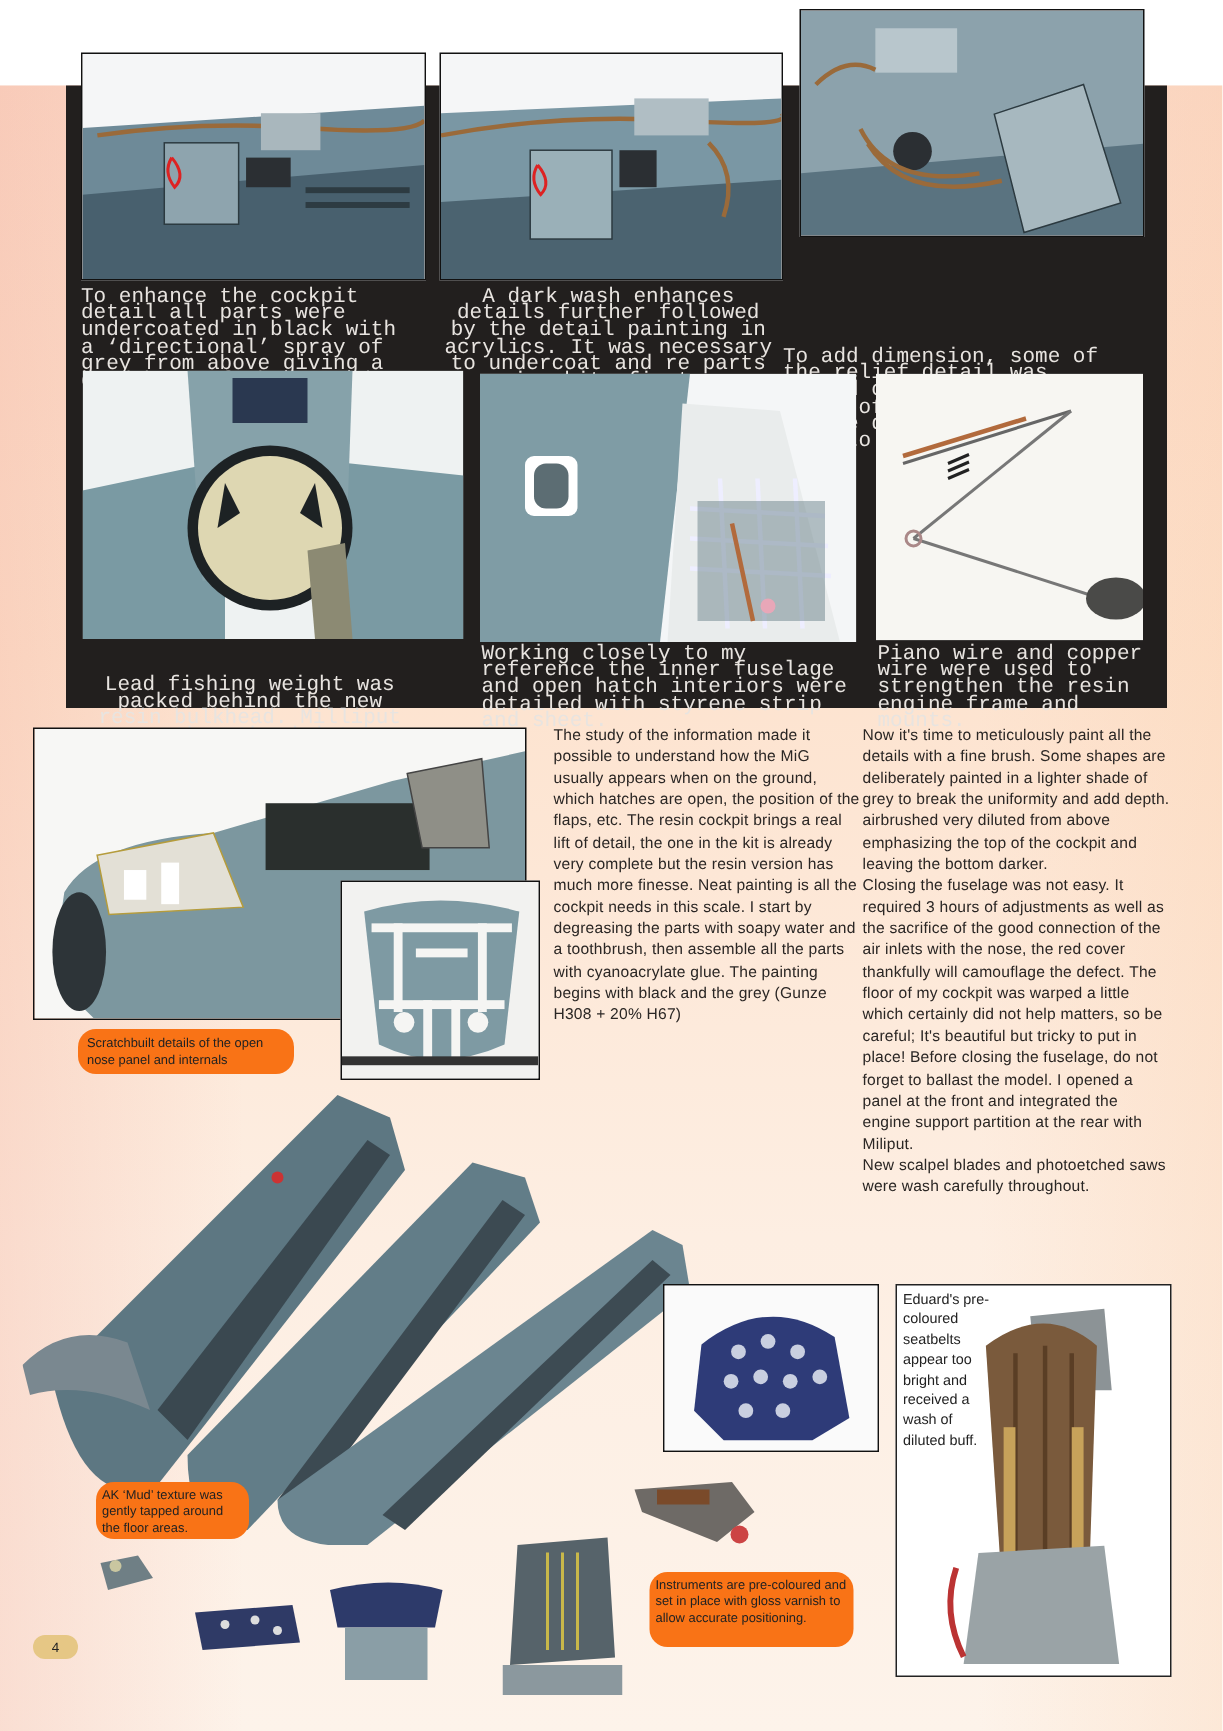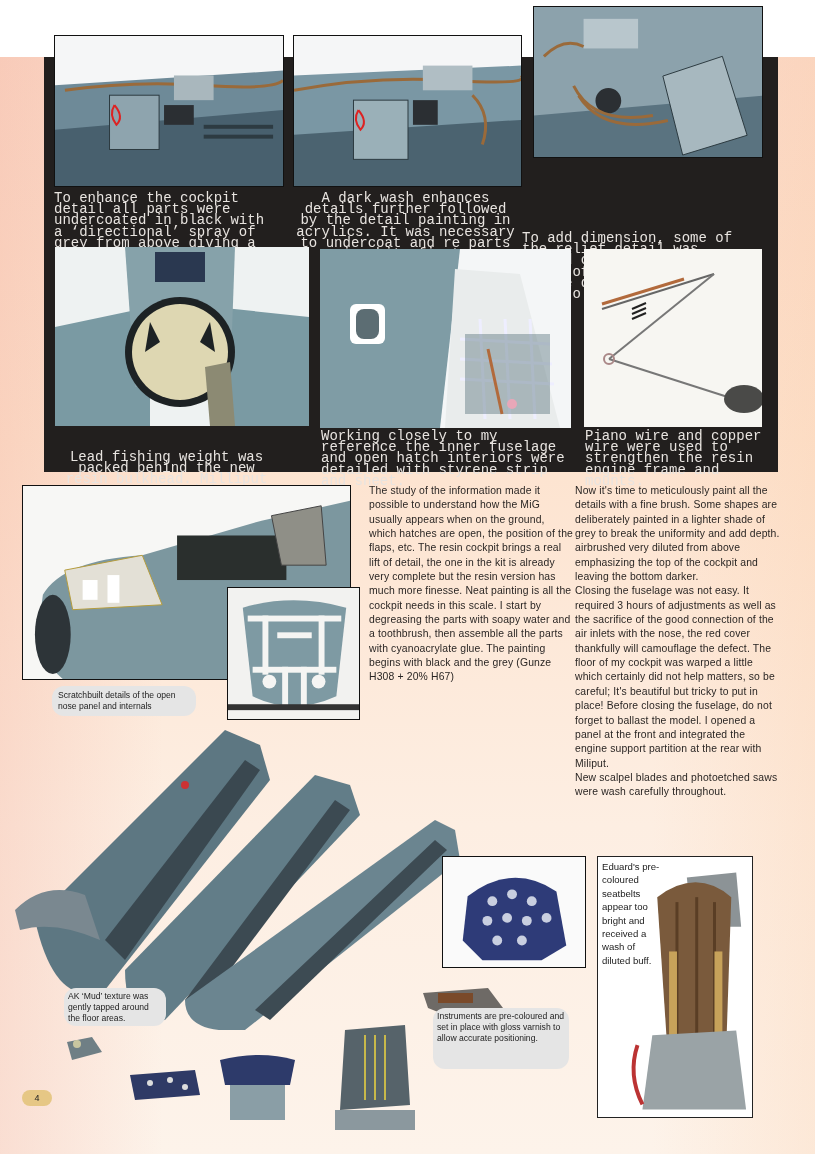--- a/index.html
+++ b/index.html
@@ -26,21 +26,21 @@
   .photo svg { width:100%; height:100%; display:block; }
   .caption-dark {
     position:absolute; color:#e8e4e0; font-size:14px; line-height:11.2px;font-family:Liberation Mono, monospace;
   }
   .body-col {
     position:absolute; color:#2a2624; font-size:10.4px; line-height:14.35px;
     letter-spacing:0.15px;
   }
   .body-col p { margin:0; }
   .cap-box {
-    position:absolute; background:#e5e5e5; color:#222; font-size:8.6px; line-height:11px;
+    position:absolute; background:#f97316; color:#222; font-size:8.6px; line-height:11px;
     padding:4px 6px; box-sizing:border-box;border-radius:12px;
   }
   .cap-plain {
     position:absolute; color:#222; font-size:9.5px; line-height:13.3px;
   }
   .page-num {
     position:absolute; left:22px; top:1090px; width:30px; height:16px;
     background:#e6c785; border-radius:8px; text-align:center;
     font-size:9px; line-height:16px; color:#222;
   }
@@ -240,41 +240,41 @@
       <rect x="0" y="95" width="80" height="20" fill="#8b989e"></rect>
     </svg>
 </div>
 <div style="position:absolute;left:418px;top:978px;width:105px;height:60px;">
   <svg viewBox="0 0 105 60" width="105" height="60">
       <path d="M5 15 L70 10 L85 30 L60 50 L10 30 Z" fill="#6e6a66"></path>
       <rect x="20" y="15" width="35" height="10" fill="#7a4a2a"></rect>
       <circle cx="75" cy="45" r="6" fill="#c44"></circle>
     </svg>
 </div>
-<div class="cap-box" style="left:433px;top:1008px;width:136px;height:61px;padding:3px 4px;">Instruments are pre-coloured and set in place with gloss varnish to allow accurate positioning.</div>
+<div class="cap-box" style="left:433px;top:1048px;width:136px;height:50px;padding:3px 4px;">Instruments are pre-coloured and set in place with gloss varnish to allow accurate positioning.</div>
 
 <div class="photo" style="left:442px;top:856px;width:144px;height:112px;background:#fff;">
   <svg viewBox="0 0 144 112" preserveAspectRatio="none">
     <rect width="144" height="112" fill="#fafafa"></rect>
     <path d="M25 40 Q70 5 115 35 L125 90 L100 105 L40 105 L20 85 Z" fill="#2e3b78"></path>
     <g fill="#c9cfe0">
       <circle cx="50" cy="45" r="5"></circle>
         <circle cx="70" cy="38" r="5"></circle>
         <circle cx="90" cy="45" r="5"></circle>
       <circle cx="45" cy="65" r="5"></circle>
         <circle cx="65" cy="62" r="5"></circle>
         <circle cx="85" cy="65" r="5"></circle>
         <circle cx="105" cy="62" r="5"></circle>
       <circle cx="55" cy="85" r="5"></circle>
         <circle cx="80" cy="85" r="5"></circle>
     </g>
   </svg>
 </div>
 
-<div class="frame-box" style="left:597px;top:856px;width:156px;height:262px;">
+<div class="frame-box" style="left:597px;top:856px;width:184px;height:262px;">
   <svg viewBox="0 0 156 262" width="154" height="260" style="position:absolute;left:0;top:0;">
     <rect width="156" height="262" fill="#ffffff"></rect>
     <path d="M90 20 L140 15 L145 70 L95 70 Z" fill="#8c9396"></path>
     <path d="M60 40 Q100 10 135 40 L130 190 L70 190 Z" fill="#7a5a3c"></path>
     <g stroke="#5a3e25" stroke-width="3">
         <line x1="80" y1="45" x2="80" y2="180"></line>
         <line x1="100" y1="40" x2="100" y2="180"></line>
         <line x1="118" y1="45" x2="118" y2="180"></line>
       </g>
     <rect x="72" y="95" width="8" height="90" fill="#c7a25a"></rect>

